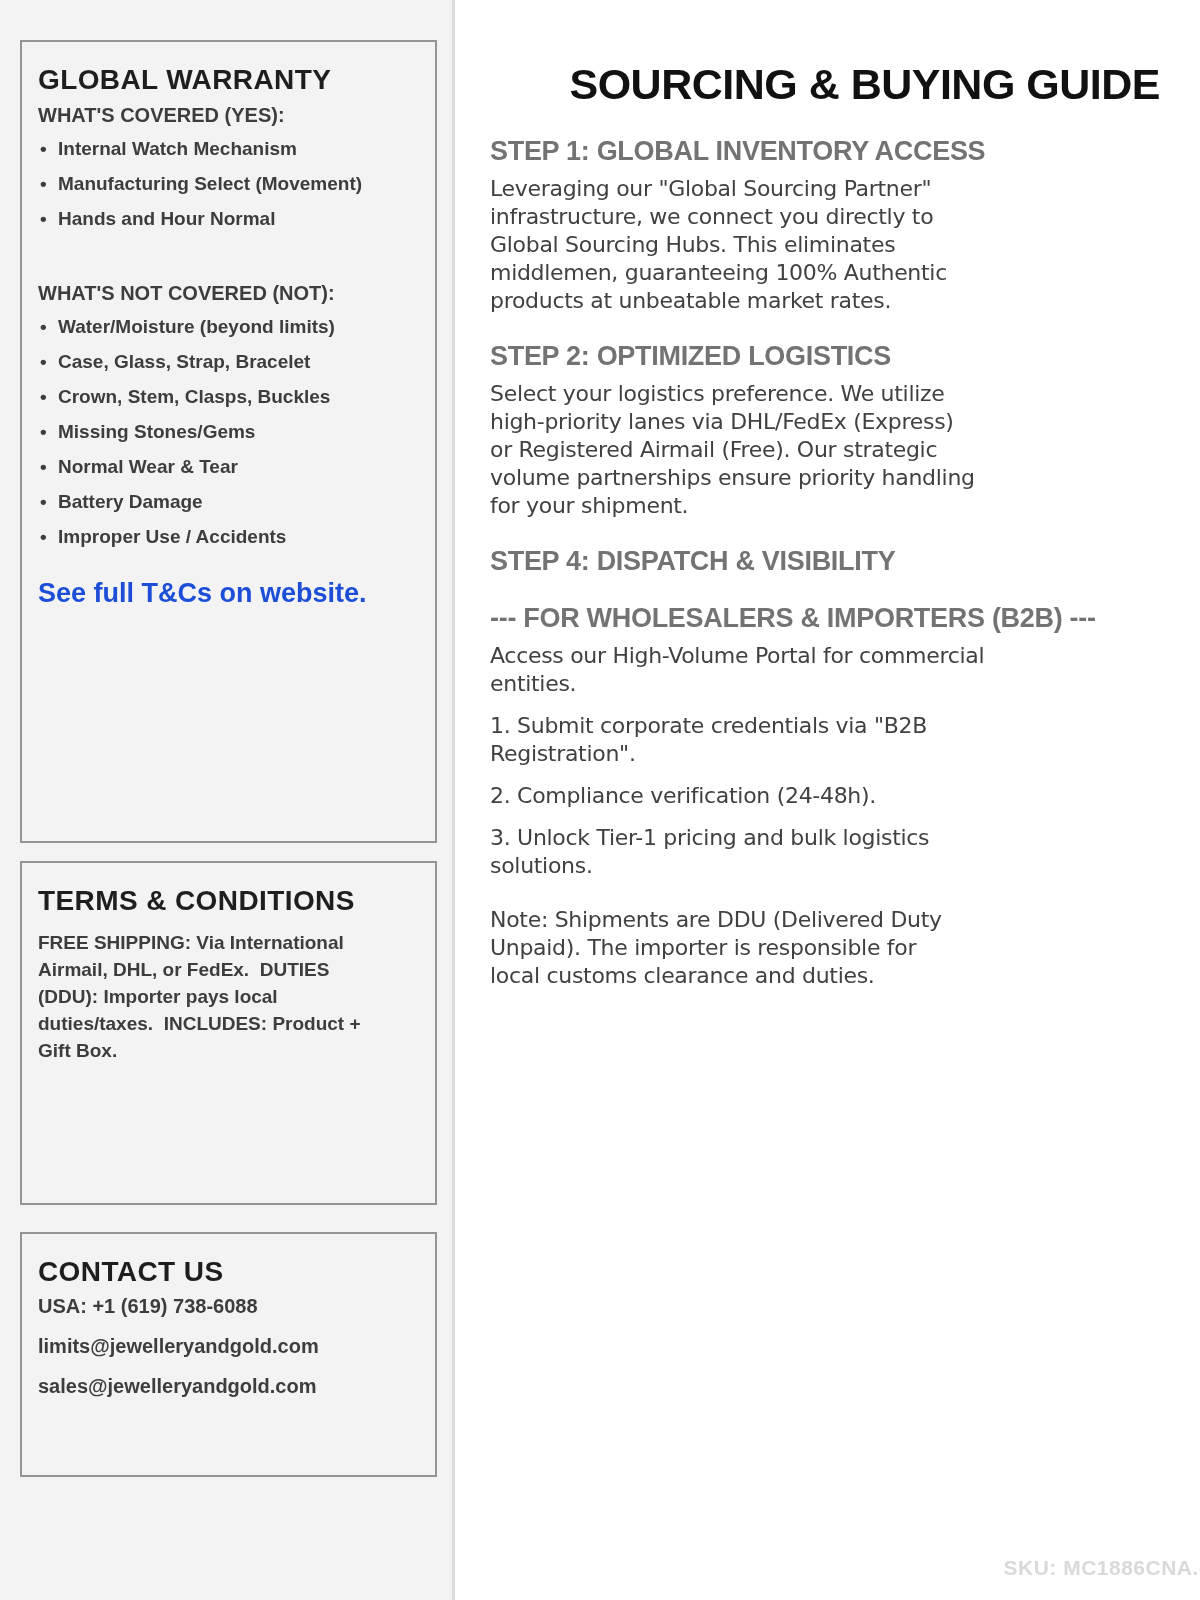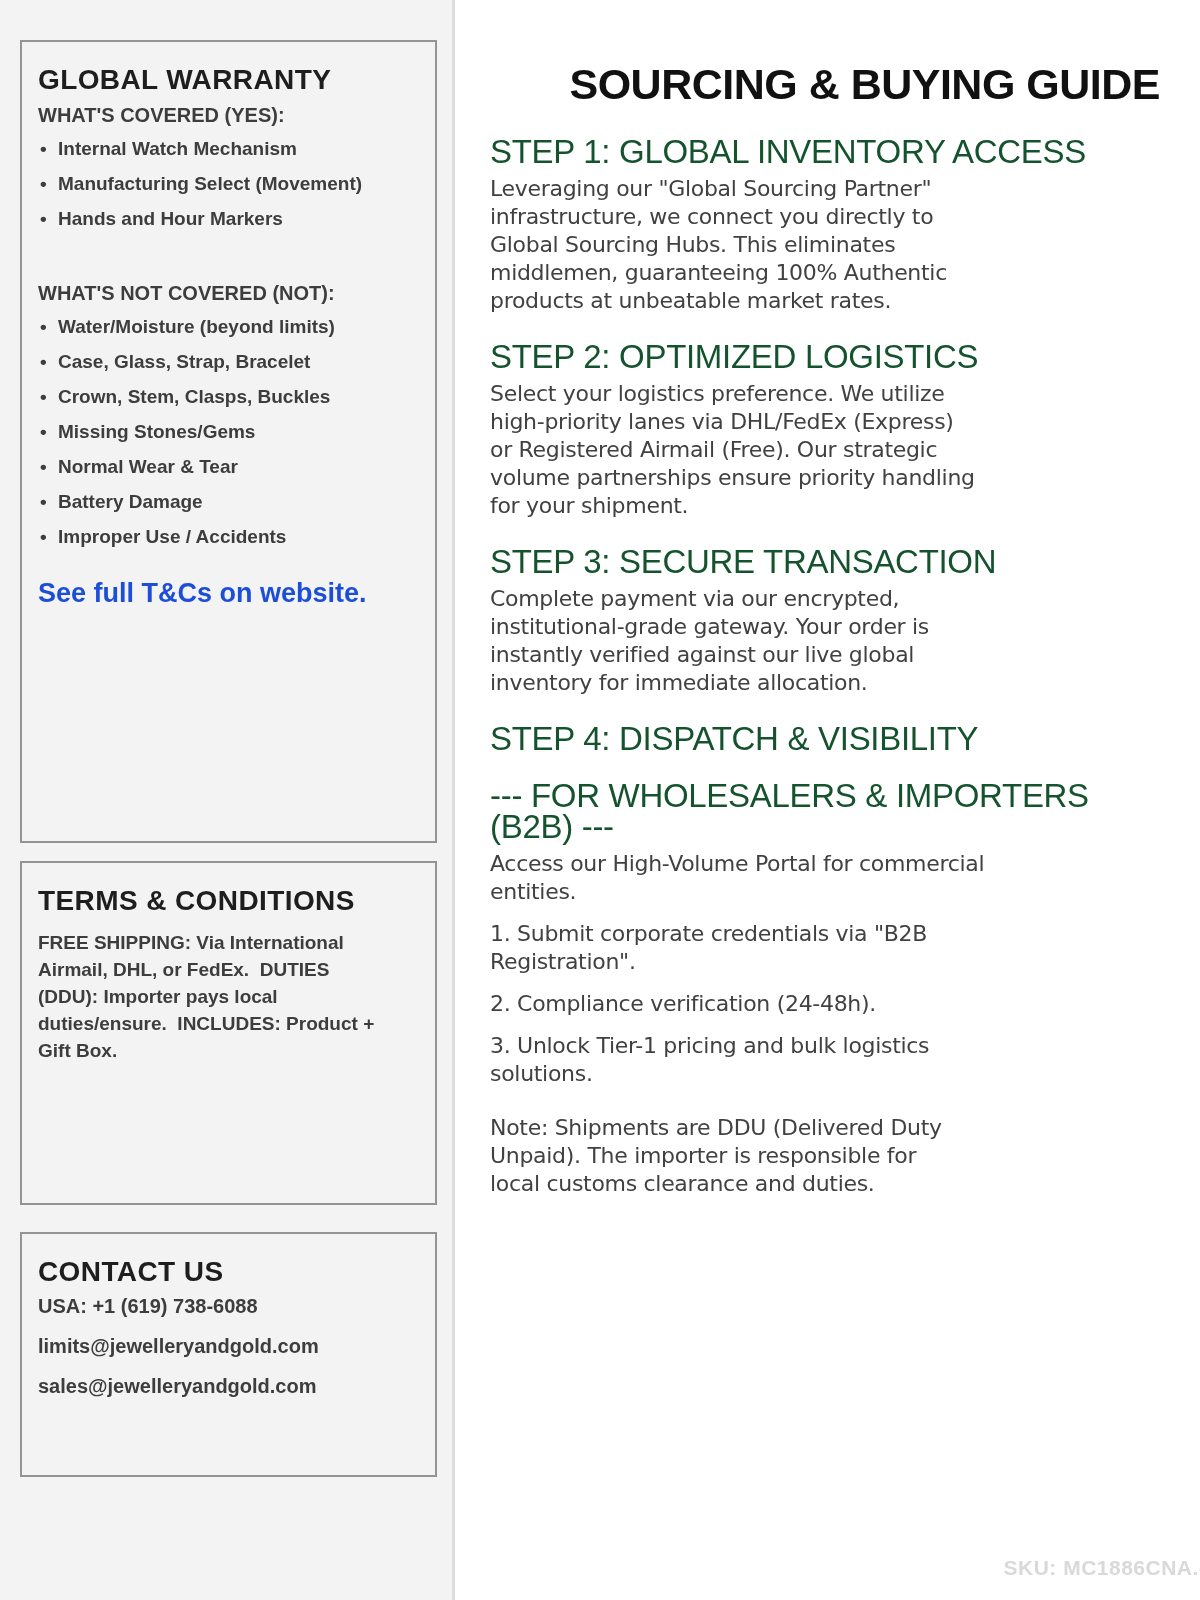--- a/index.html
+++ b/index.html
@@ -106,24 +106,24 @@
     text-align: right;
     font-size: 43px;
     font-weight: bold;
     letter-spacing: -0.5px;
     color: #111111;
     line-height: 44px;
   }
   .step { margin-bottom: 26px; }
   .step h2 {
     margin: 0 0 8px 0;
-    font-size: 33px;
-    font-weight: normal;
+    font-size: 27px;
+    font-weight: bold;
     letter-spacing: -0.3px;
-    color: #14532d;
+    color: #737373;
     line-height: 31px;
   }
   .step p {
     margin: 0 0 14px 0;
     font-family: "DejaVu Sans", sans-serif;
     font-size: 22px;
     letter-spacing: -0.3px;
     color: #414141;
     line-height: 28px;
     white-space: pre-wrap;
@@ -148,41 +148,41 @@
 <div class="page">
 
   <aside class="sidebar">
 
     <section class="box box-warranty">
       <h2>GLOBAL WARRANTY</h2>
       <h3>WHAT'S COVERED (YES):</h3>
       <ul>
         <li>Internal Watch Mechanism</li>
         <li>Manufacturing Select (Movement)</li>
-        <li>Hands and Hour Markers</li>
+        <li>Hands and Hour Normal</li>
       </ul>
       <h3 class="gap-top">WHAT'S NOT COVERED (NOT):</h3>
       <ul>
         <li>Water/Moisture (beyond limits)</li>
         <li>Case, Glass, Strap, Bracelet</li>
         <li>Crown, Stem, Clasps, Buckles</li>
         <li>Missing Stones/Gems</li>
         <li>Normal Wear &amp; Tear</li>
         <li>Battery Damage</li>
         <li>Improper Use / Accidents</li>
       </ul>
       <p class="footnote">See full T&amp;Cs on website.</p>
     </section>
 
     <section class="box box-terms">
       <h2>TERMS &amp; CONDITIONS</h2>
       <p class="tc-body">FREE SHIPPING: Via International
 Airmail, DHL, or FedEx.  DUTIES
 (DDU): Importer pays local
-duties/ensure.  INCLUDES: Product +
+duties/taxes.  INCLUDES: Product +
 Gift Box.</p>
     </section>
 
     <section class="box box-contact">
       <h2>CONTACT US</h2>
       <p class="contact-line">USA: +1 (619) 738-6088</p>
       <p class="contact-line">limits@jewelleryandgold.com</p>
       <p class="contact-line">sales@jewelleryandgold.com</p>
     </section>
 
@@ -202,27 +202,20 @@
 
     <section class="step">
       <h2>STEP 2: OPTIMIZED LOGISTICS</h2>
       <p>Select your logistics preference. We utilize
 high-priority lanes via DHL/FedEx (Express)
 or Registered Airmail (Free). Our strategic
 volume partnerships ensure priority handling
 for your shipment.</p>
     </section>
 
-    <section class="step">
-      <h2>STEP 3: SECURE TRANSACTION</h2>
-      <p>Complete payment via our encrypted,
-institutional-grade gateway. Your order is
-instantly verified against our live global
-inventory for immediate allocation.</p>
-    </section>
 
     <section class="step">
       <h2>STEP 4: DISPATCH &amp; VISIBILITY</h2>
     </section>
 
     <section class="step">
       <h2>--- FOR WHOLESALERS &amp; IMPORTERS (B2B) ---</h2>
       <p>Access our High-Volume Portal for commercial
 entities.</p>
       <p>1. Submit corporate credentials via "B2B

